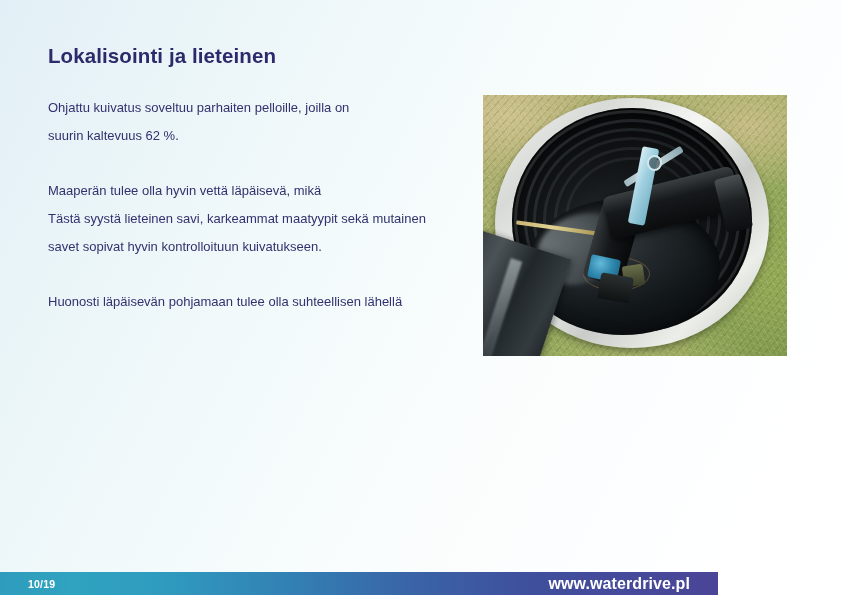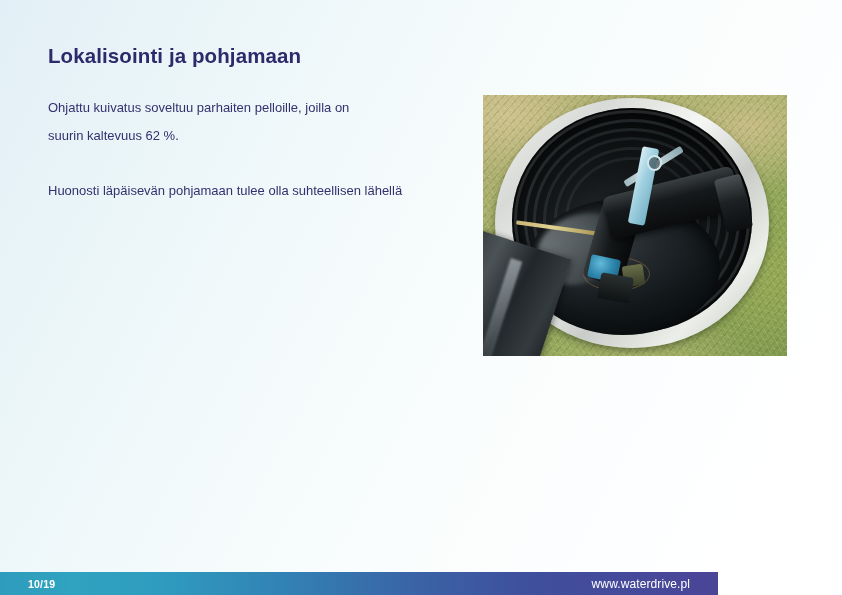--- a/index.html
+++ b/index.html
@@ -343,40 +343,46 @@
 
   .footer-page {
     font-size: 10.5px;
     font-weight: bold;
     color: #ffffff;
     letter-spacing: 0.2px;
     padding-left: 14px;
   }
 
   .footer-url {
-    font-size: 12px;
+    font-size: 16px;
     color: #ffffff;
     letter-spacing: 0.1px;
     padding-right: 14px;
+    font-weight: bold;
   }
 </style>
 </head>
 <body>
 
 <div class="slide">
 
-  <div class="title">Lokalisointi ja pohjamaan</div>
+  <div class="title">Lokalisointi ja lieteinen</div>
 
   <div class="body-col">
 
     <div class="para">
       <div class="line">Ohjattu kuivatus soveltuu parhaiten pelloille, joilla on</div>
       <div class="line">suurin kaltevuus 62 %.</div>
     </div>
 
+    <div class="para">
+      <div class="line">Maaperän tulee olla hyvin vettä läpäisevä, mikä</div>
+      <div class="line">Tästä syystä lieteinen savi, karkeammat maatyypit sekä mutainen</div>
+      <div class="line">savet sopivat hyvin kontrolloituun kuivatukseen.</div>
+    </div>
 
     <div class="para">
       <div class="line">Huonosti läpäisevän pohjamaan tulee olla suhteellisen lähellä</div>
     </div>
 
   </div>
 
   <div class="photo-wrap">
     <div class="photo">
       <div class="grass"></div>

